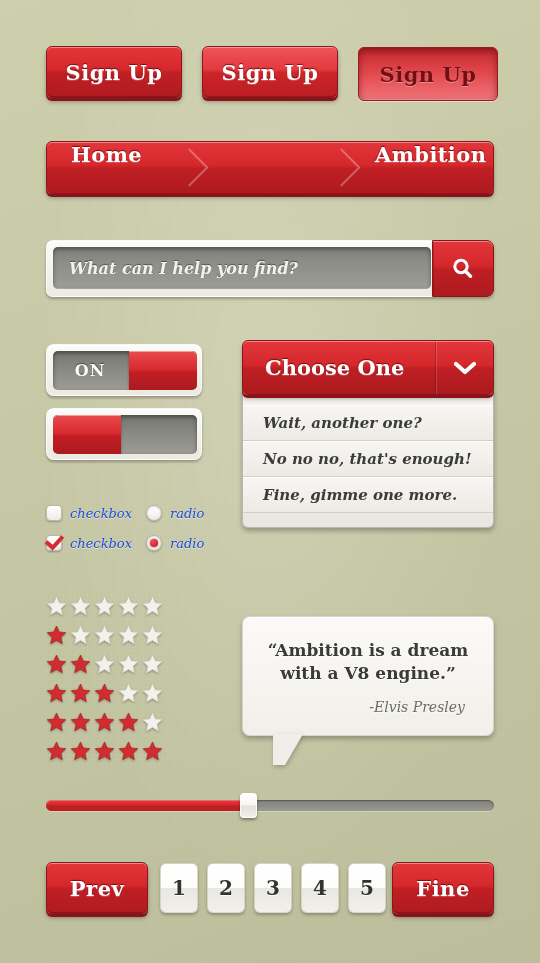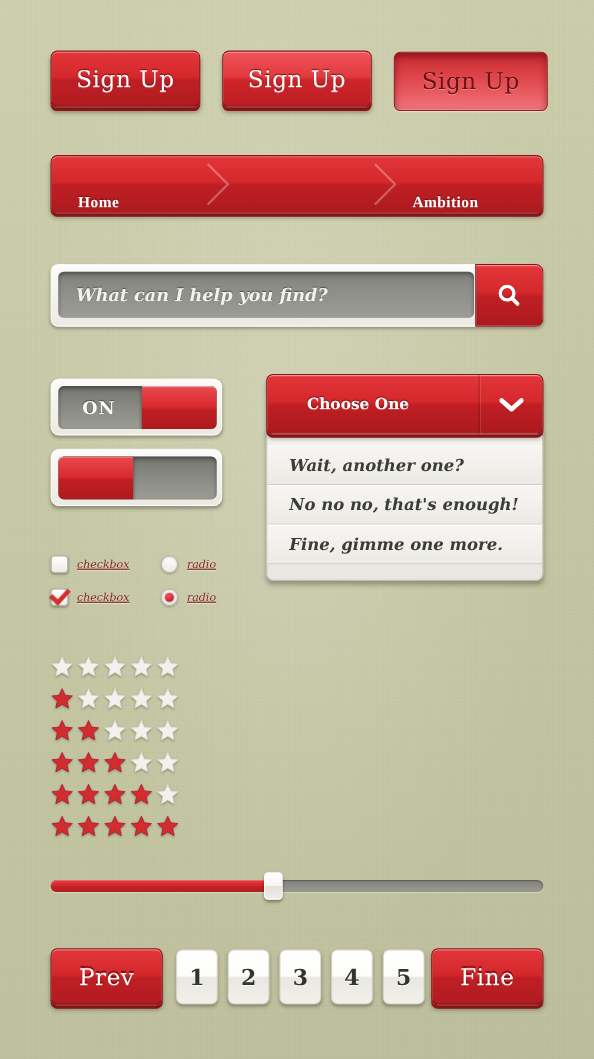--- a/index.html
+++ b/index.html
@@ -29,21 +29,21 @@
     background: linear-gradient(to bottom, #e2363a 0%, #d5282c 45%, #bf1f24 52%, #b01b20 100%);
     border-radius: 6px;
     border: 1px solid #8e1418;
     box-shadow:
       inset 0 1px 0 rgba(255,255,255,0.42),
       inset 0 -1px 0 rgba(0,0,0,0.22),
       0 3px 0 #8a1317,
       0 4px 4px rgba(0,0,0,0.30);
     color: #fff;
     text-align: center;
-    font-weight: normal;
+    font-weight: bold;
     text-shadow: 0 -1px 1px rgba(110,10,14,0.95), 0 1px 0 rgba(255,255,255,0.22);
     letter-spacing: 0.5px;
     display: flex;
     align-items: center;
     justify-content: center;
     cursor: pointer;
     user-select: none;
   }
   .redbtn.hover {
     background: linear-gradient(to bottom, #ef5459 0%, #e23a3f 45%, #cd2429 52%, #bb1e23 100%);
@@ -76,30 +76,29 @@
       inset 0 1px 0 rgba(255,255,255,0.42),
       0 3px 0 #8a1317,
       0 4px 4px rgba(0,0,0,0.30);
     display: flex;
     overflow: hidden;
   }
   .nav-item {
     position: relative;
     flex: 1 1 0;
     display: flex;
-    align-items: flex-end;
+    align-items: flex-start;
     color: #fff;
-    font-size: 14px;
+    font-size: 21px;
     font-weight: bold;
     text-shadow: 0 -1px 1px rgba(110,10,14,0.95), 0 1px 0 rgba(255,255,255,0.20);
     padding-left: 24px;
     cursor: pointer;
     user-select: none;
     letter-spacing: 0.4px;
-    font-family: Liberation Serif, serif;
   }
   .nav-item:not(:first-child) { padding-left: 34px; }
   .nav-sep {
     position: absolute; right: -14px; top: 50%; width: 27px; height: 27px;
     margin-top: -13.5px;
     transform: rotate(45deg);
     border-top: 2px solid rgba(255,255,255,0.30);
     border-right: 2px solid rgba(255,255,255,0.30);
     z-index: 3;
     pointer-events: none;
@@ -186,22 +185,22 @@
     box-shadow:
       inset 0 1px 0 rgba(255,255,255,0.42),
       0 3px 0 #8a1317,
       0 4px 4px rgba(0,0,0,0.28);
     display: flex; align-items: center;
     cursor: pointer;
     z-index: 4;
   }
   #dropdown-label {
     flex: 1;
-    padding-left: 36px;
-    color: #fff; font-size: 14px; font-weight: bold;
+    padding-left: 22px;
+    color: #fff; font-size: 21px; font-weight: bold;
     text-shadow: 0 -1px 1px rgba(110,10,14,0.95), 0 1px 0 rgba(255,255,255,0.20);
   }
   #dropdown-arrow-box {
     width: 58px; height: 100%;
     border-left: 1px solid rgba(0,0,0,0.22);
     box-shadow: inset 1px 0 0 rgba(255,255,255,0.18);
     display: flex; align-items: center; justify-content: center;
   }
   #dropdown-list {
     position: relative;
@@ -228,23 +227,22 @@
     cursor: pointer;
   }
 
   
   #choices { position: absolute; left: 46px; top: 502px; width: 190px; height: 56px; }
   .choice-row { position: absolute; left: 0; width: 190px; height: 22px; display: flex; align-items: center; }
   #row-a { top: 0px; }
   #row-b { top: 30px; }
   .choice { display: flex; align-items: center; cursor: pointer; }
   .choice .lbl {
-    margin-left: 8px; font-size: 10px; font-style: italic; color: #7f1d1d;
+    margin-left: 8px; font-size: 13px; font-style: italic; color: #1d4ed8;
     text-shadow: 0 1px 0 rgba(255,255,255,0.55);
-    text-decoration: underline;
   }
   .cb-box {
     position: relative;
     width: 16px; height: 16px; border-radius: 4px;
     background: linear-gradient(to bottom, #ffffff, #ececE6);
     border: 1px solid #b9b8ae;
     box-shadow: 0 1px 2px rgba(0,0,0,0.25), inset 0 1px 0 #fff;
   }
   .cb-box.checked::after {
     content: "";
@@ -556,20 +554,27 @@
         </svg>
         <svg class="star" viewBox="0 0 24 24" style="filter: drop-shadow(rgba(0, 0, 0, 0.3) 0px 1px 1px);">
           <path d="M12 1.2 L15.1 8.0 L22.6 8.8 L17.0 13.9 L18.6 21.3 L12 17.5 L5.4 21.3 L7.0 13.9 L1.4 8.8 L8.9 8.0 Z" fill="#d22b30" stroke="#a81d22" stroke-width="0.8" stroke-linejoin="round"></path>
         </svg>
         <svg class="star" viewBox="0 0 24 24" style="filter: drop-shadow(rgba(0, 0, 0, 0.3) 0px 1px 1px);">
           <path d="M12 1.2 L15.1 8.0 L22.6 8.8 L17.0 13.9 L18.6 21.3 L12 17.5 L5.4 21.3 L7.0 13.9 L1.4 8.8 L8.9 8.0 Z" fill="#d22b30" stroke="#a81d22" stroke-width="0.8" stroke-linejoin="round"></path>
         </svg>
       </div>
     </div>
 
+  <div id="quote">
+    <div id="quote-body">
+      <div id="quote-text">“Ambition is a dream with a V8 engine.”</div>
+      <div id="quote-author">-Elvis Presley</div>
+      <div id="quote-tail"></div>
+    </div>
+  </div>
 
   <div id="slider">
     <div id="slider-track"></div>
     <div id="slider-fill" style="width: 202px;"></div>
     <div id="slider-handle" style="left: 202px;"></div>
   </div>
 
   <div id="pagination">
     <div class="redbtn page-edge" id="page-prev">
       <span>Prev</span>

